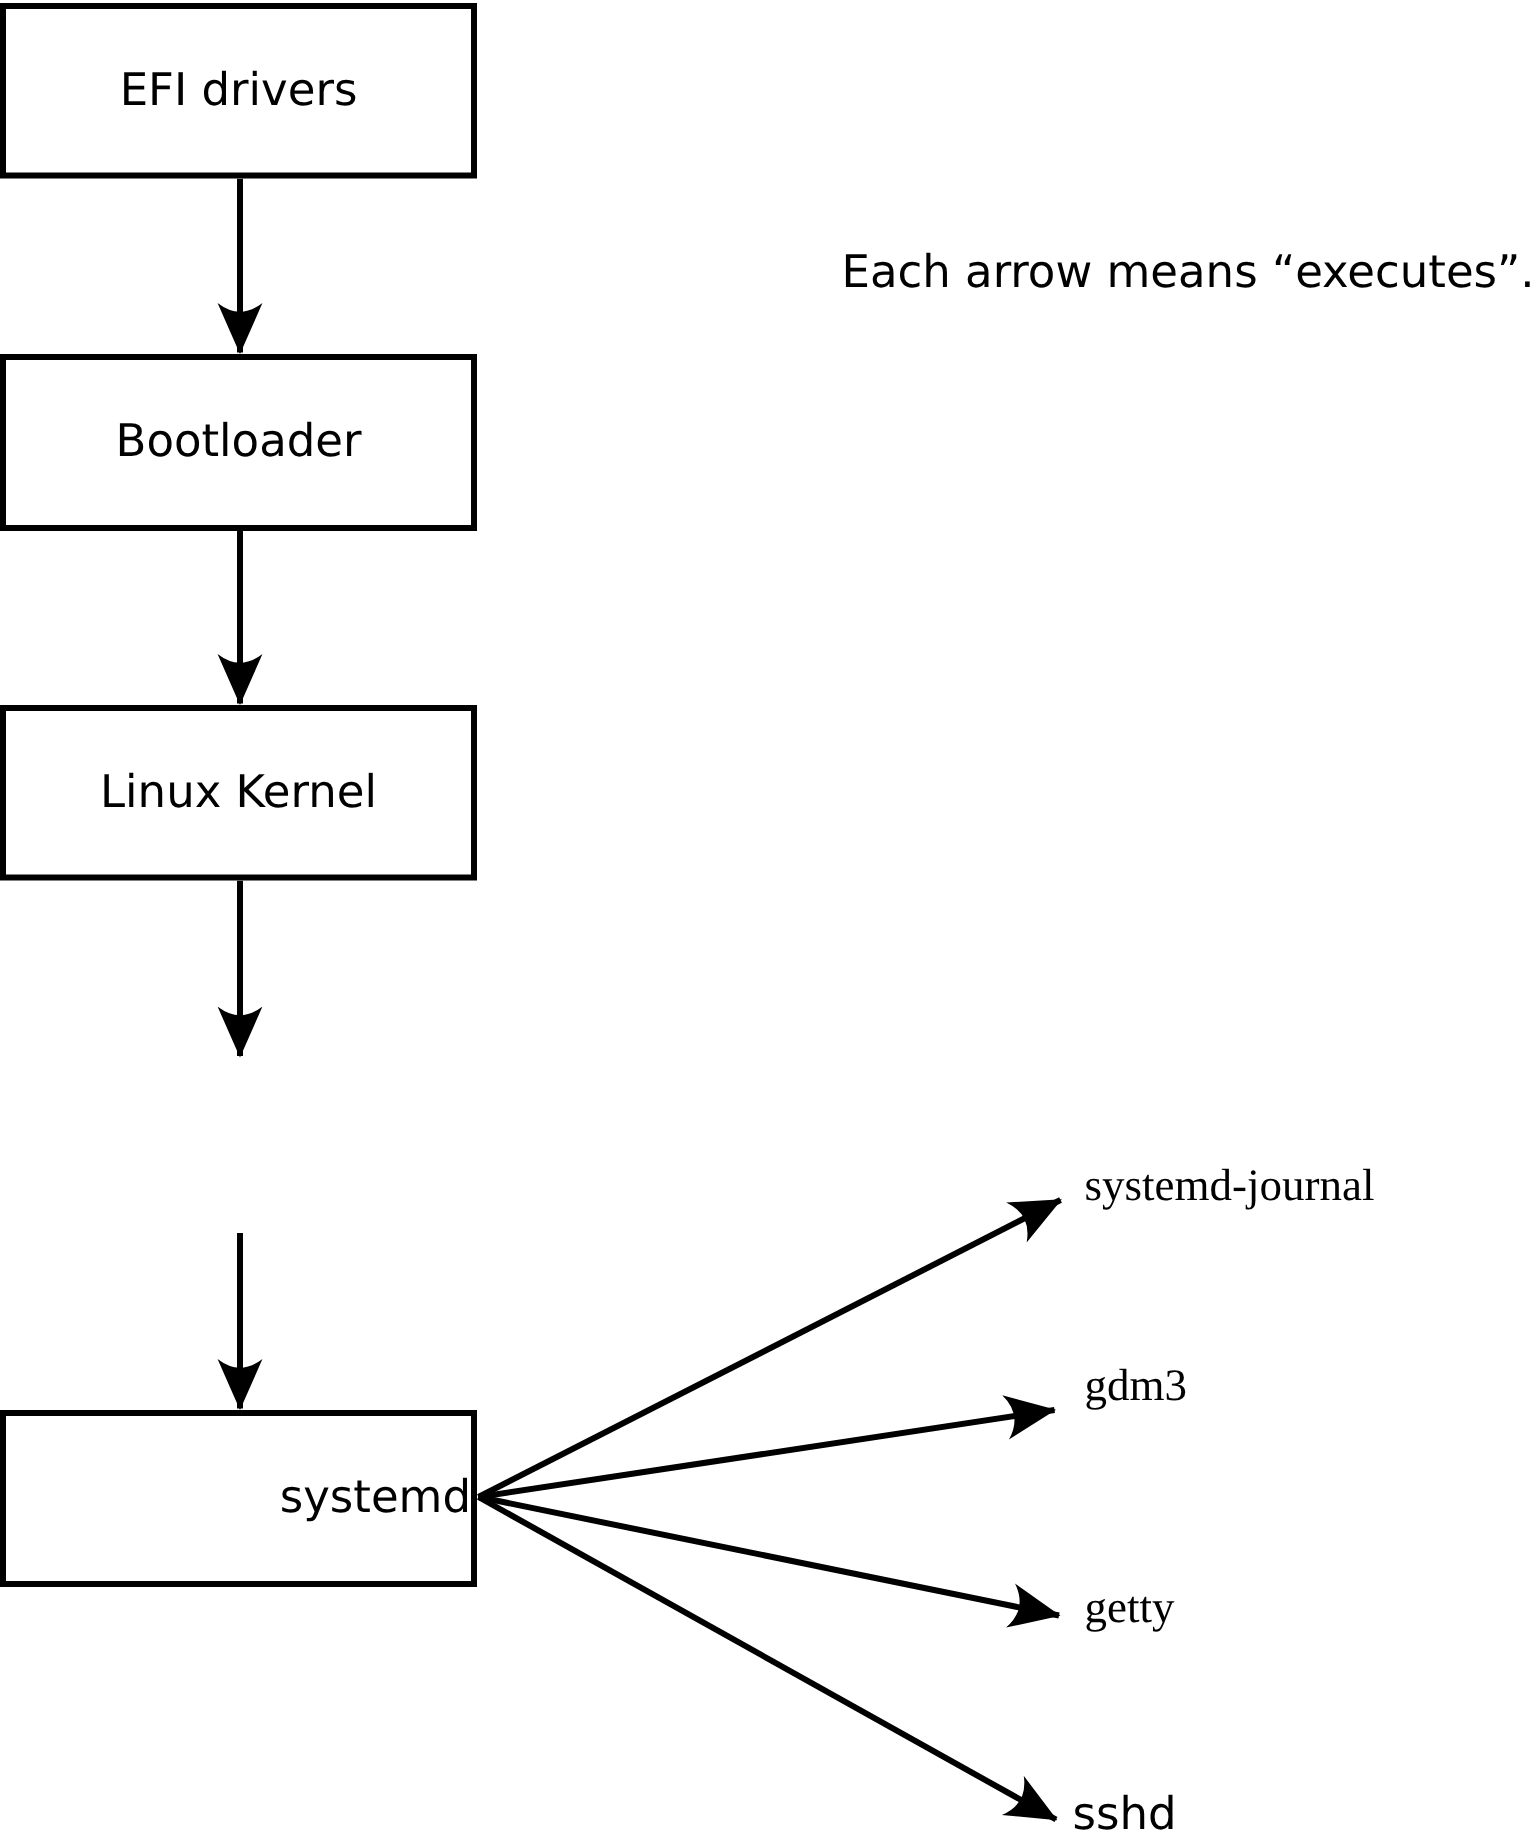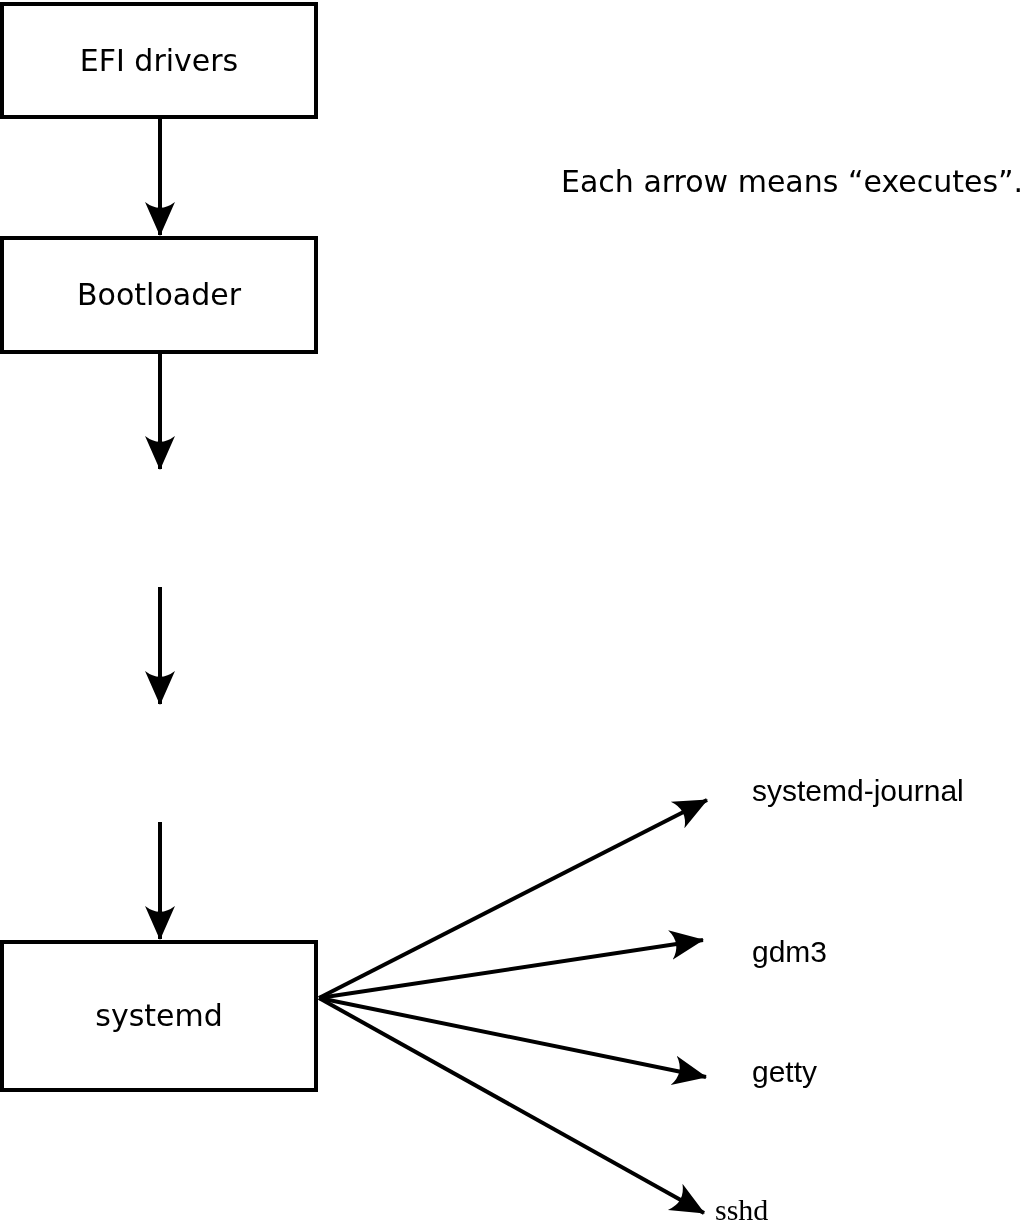--- a/index.html
+++ b/index.html
@@ -36,45 +36,43 @@
   }
   .node span {
     font-size: 30px;
     line-height: 1;
     white-space: nowrap;
   }
   .node-efi       { top: 2px;   height: 117px; }
   .node-boot      { top: 236px; height: 118px; }
   .node-kernel    { top: 470px; height: 117px; }
   .node-initramfs { top: 705px; height: 117px; }
-  .node-systemd   { top: 940px; height: 152px; }
+  .node-systemd   { top: 940px; height: 118px; justify-content: flex-end; }
 
   .caption {
     position: absolute;
     left: 561px;
     top: 162px;
     font-size: 30px;
     line-height: 40px;
     white-space: nowrap;
     text-align: center;
   }
   .proc {
     position: absolute;
     transform: translateY(-50%);
     font-size: 30px;
     line-height: 1;
     white-space: nowrap;
+  }
+  .proc.mono {
     font-family: Liberation Serif, serif;
   }
-  .proc.mono {
-    font-family: Liberation Sans, sans-serif;
-    margin-left: 29px;
-  }
   .proc-journal { left: 723px; top: 791px;  }
-  .proc-gdm3    { left: 723px; top: 952px;  }
+  .proc-gdm3    { left: 723px; top: 924px;  }
   .proc-getty   { left: 723px; top: 1072px; text-align: right; }
   .proc-sshd    { left: 715px; top: 1210px; }
 </style>
 </head>
 <body>
 
 <div class="canvas">
 
   <svg class="edge-layer" viewBox="0 0 1023 1230" width="1023" height="1230" xmlns="http://www.w3.org/2000/svg" aria-hidden="true">
     <defs>
@@ -93,20 +91,23 @@
       <line x1="319" y1="998" x2="704" y2="1213" marker-end="url(#arrowhead)"></line>
     </g>
   </svg>
 
   <div class="node node-boot">
     <span>Bootloader</span>
   </div>
   <div class="node node-efi">
     <span>EFI drivers</span>
   </div>
+  <div class="node node-kernel">
+    <span>Linux Kernel</span>
+  </div>
   <div class="node node-systemd">
     <span>systemd</span>
   </div>
 
   <div class="caption">Each arrow means “executes”.</div>
 
   <div class="proc mono proc-journal">systemd-journal</div>
   <div class="proc mono proc-gdm3">gdm3</div>
   <div class="proc mono proc-getty">getty</div>
   <div class="proc proc-sshd">sshd</div>

